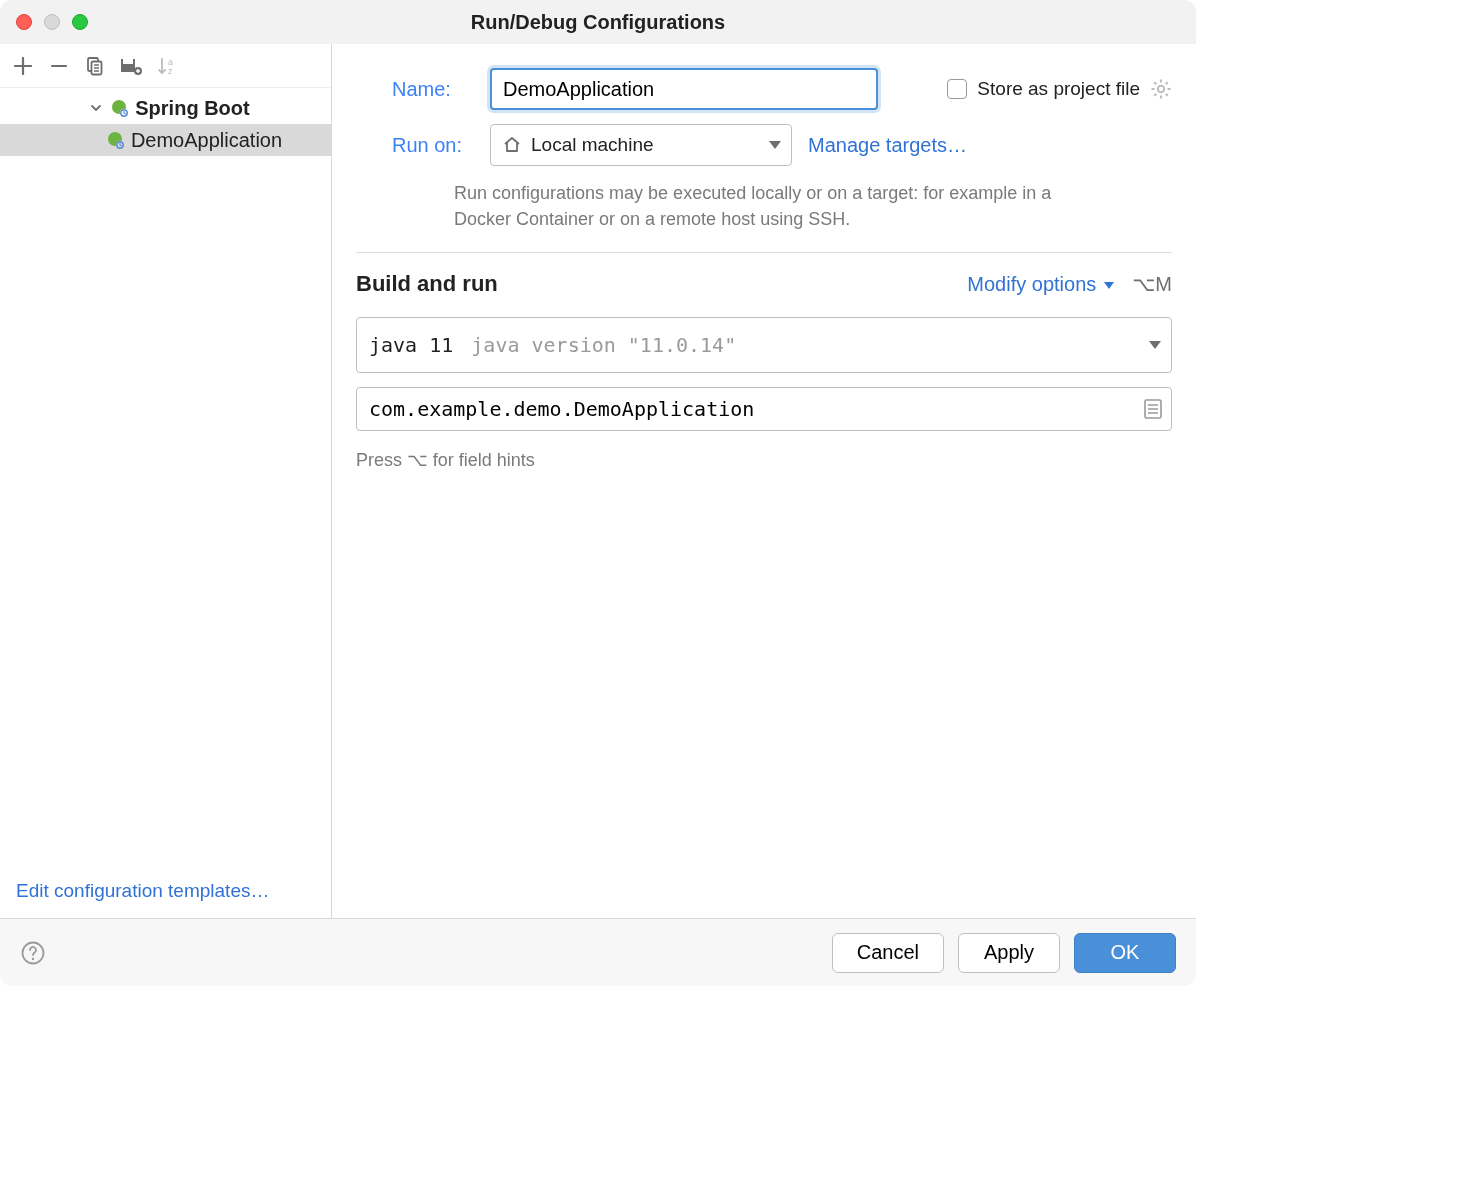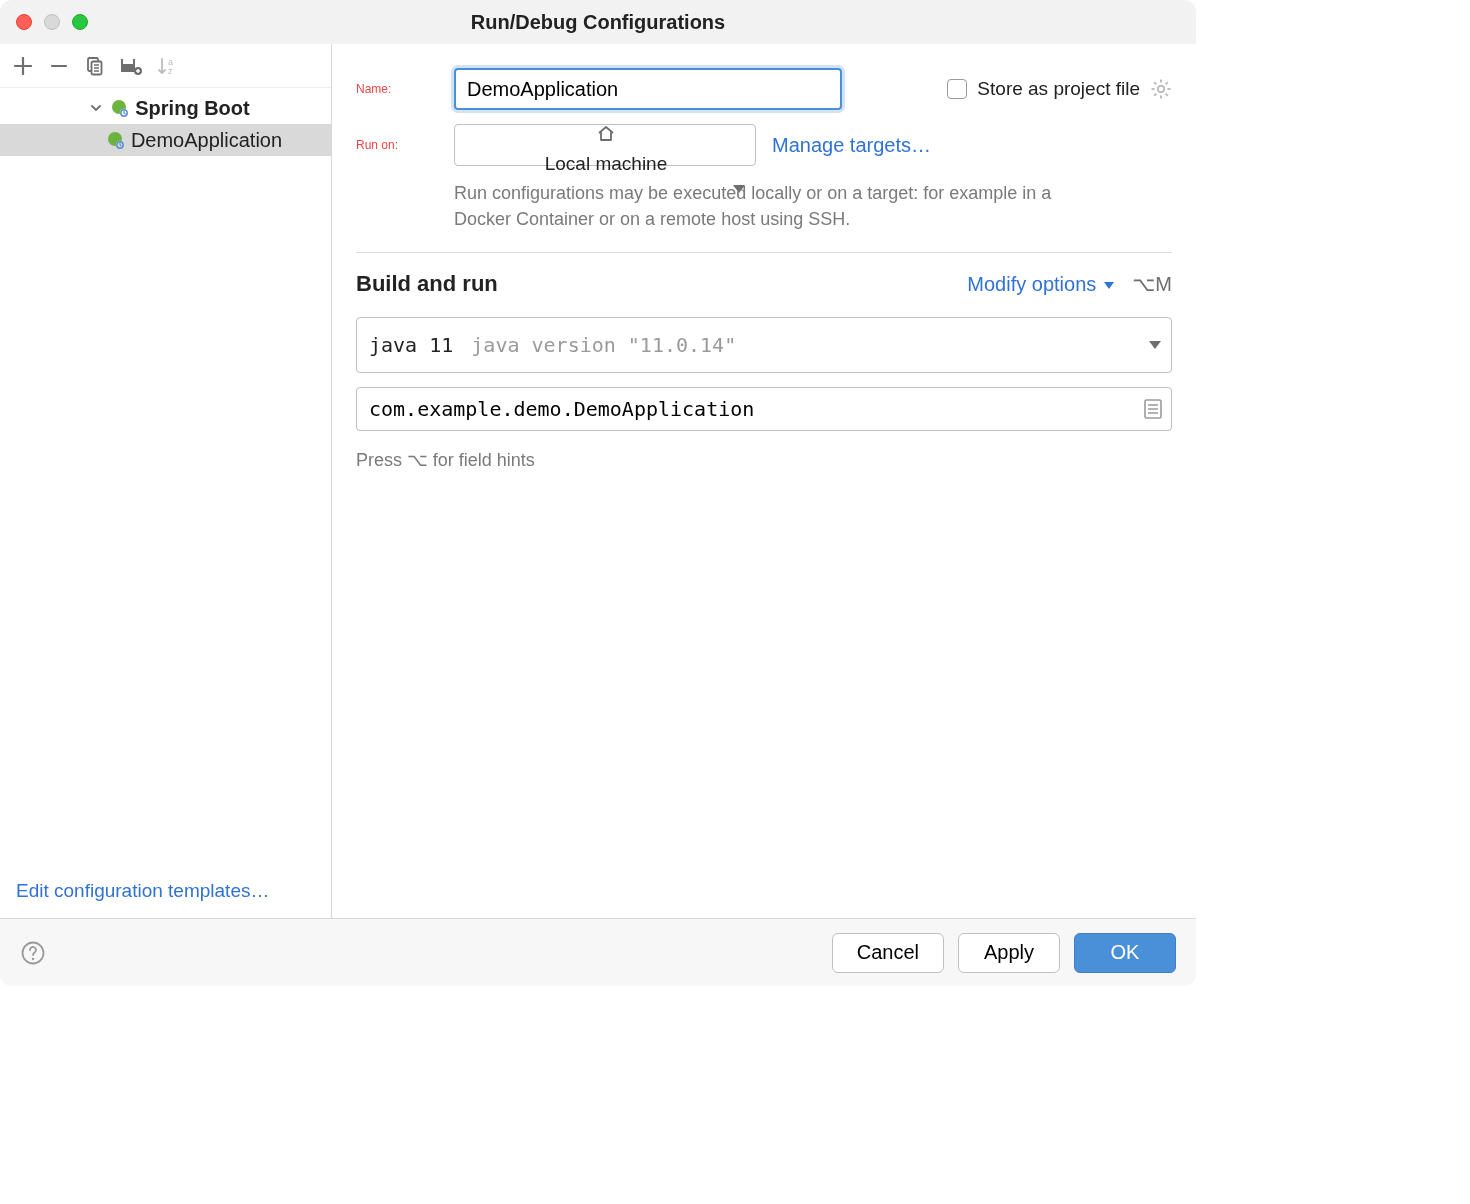--- a/index.html
+++ b/index.html
@@ -56,36 +56,36 @@
   .bold { font-weight:700;}
   .edit-templates {
     color:#3072d6;
     padding: 12px 16px 16px;
     font-size:19px;
     cursor:pointer;
   }
   
   .right { flex:1; padding: 24px 24px 12px 24px; display:flex; flex-direction:column; gap:14px; overflow:auto;}
   .form-row { display:flex; align-items:center; gap:16px;}
-  .label { width:82px; font-size:12px; color:#ef4444;}
+  .label { width:82px; font-size:20px; color:#3b82f6;margin-left:36px;}
   input.field {
     height:42px; font-size:20px; padding:4px 12px;
     border:1px solid #bfbfbf; border-radius:4px; background:#fff; outline:none;
   }
   input.field.focused { border:2px solid #4a90d9; box-shadow:0 0 0 3px rgba(74,144,217,.25); padding:3px 11px;}
   .name-input { width:388px; }
   .store-wrap { margin-left:auto; display:flex; align-items:center; gap:10px;}
   .chk { width:20px; height:20px; border:1.5px solid #9a9a9a; border-radius:4px; background:#fff;}
   .gear { color:#bdbdbd; }
   .dropdown {
     height:42px; border:1px solid #bfbfbf; border-radius:4px;
     display:flex; align-items:center; padding:0 10px 0 12px; gap:10px;
     background:#fff; cursor:pointer;
   }
-  .runon-dd { width:302px;flex-direction:column;}
+  .runon-dd { width:302px;}
   .dd-home { color:#6e6e6e;}
   .triangle-down { width:0; height:0; border-left:6px solid transparent; border-right:6px solid transparent; border-top:8px solid #6e6e6e; margin-left:auto;}
   .link { color:#3072d6; cursor:pointer; font-size:20px;}
   .hint { color:#7a7a7a; font-size:18px; padding-left:98px; max-width:700px; line-height:1.45;}
   hr.sep { border:none; border-top:1px solid #dcdcdc; margin:6px 0 4px;}
   .section-row { display:flex; align-items:center;gap:8px;}
   .section-title { font-weight:700; font-size:22px;}
   .modify { margin-left:auto; display:flex; align-items:center; gap:8px;}
   .modify .shortcut { color:#6e6e6e; font-size:20px; margin-left:10px;}
   .chev-down-sm { width:0;height:0;border-left:5px solid transparent;border-right:5px solid transparent;border-top:7px solid #3072d6; margin-top:3px;}

